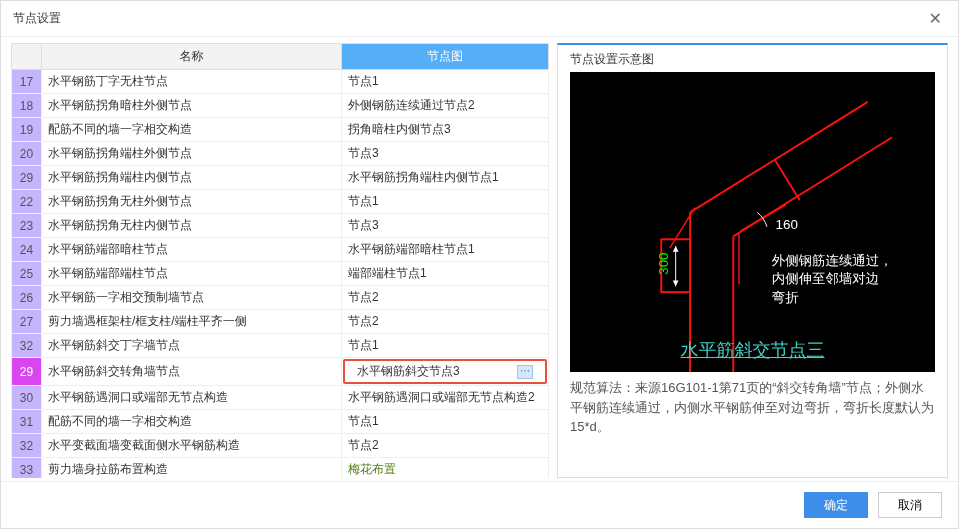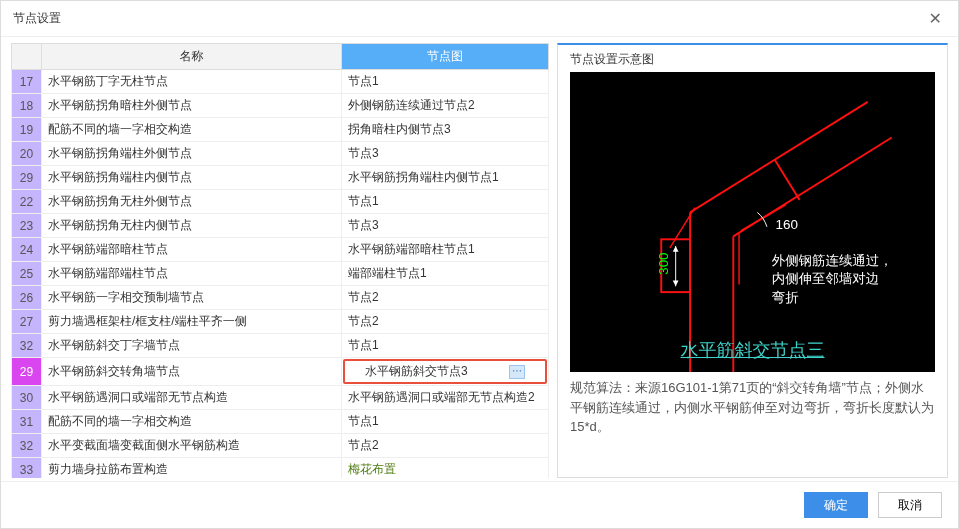--- a/index.html
+++ b/index.html
@@ -15,21 +15,21 @@
     .diagram { flex: 0 0 300px; background: #000; position: relative; margin-bottom: 6px; }
     .desc { font-size: 13px; color: #555; line-height: 1.5; }
     table { border-collapse: collapse; width: 100%; }
     th { background: #f3f3f3; border: 1px solid #ddd; padding: 4px 6px; font-weight: normal; text-align: center; }
     th.hl { background: #56aef8; color: #fff; }
     td { border: 1px solid #eee; padding: 3px 6px; height: 20px; }
     td.rownum { text-align: center; background: #c4b5fd; width: 30px; color: #555; }
     tr.sel td.rownum { background: #d946ef; color: #fff; }
     td.name { width: 300px; }
     .link { color: #4d7c0f; }
-    .cell-sel { border: 2px solid #e94f3a; border-radius: 2px; padding: 2px 20px; display: flex; justify-content: space-between; align-items: center; }
+    .cell-sel { border: 2px solid #e94f3a; border-radius: 2px; padding: 2px 12px; display: flex; justify-content: space-between; align-items: center; }
     .cell-sel .dots { background: #d5e8fa; border: 1px solid #9cc5ec; width: 16px; height: 14px; font-size: 10px; text-align: center; line-height: 10px; color: #2b6bb3; }
     .footer { position: absolute; bottom: 0; left: 0; right: 0; padding: 10px 16px; display: flex; justify-content: flex-end; gap: 10px; border-top: 1px solid #eee; }
     .btn { min-width: 64px; height: 26px; border: 1px solid #ccc; background: #fff; cursor: pointer; font-size: 12px; }
     .btn.primary { background: #3d8ee8; color: #fff; border-color: #3d8ee8; }
     .diag-link { color: #3ed2c9; text-decoration: underline; font-size: 18px; position: absolute; bottom: 10px; left: 50%; transform: translateX(-50%); }
   </style>
 </head>
 <body>
 
 <div class="dialog">

